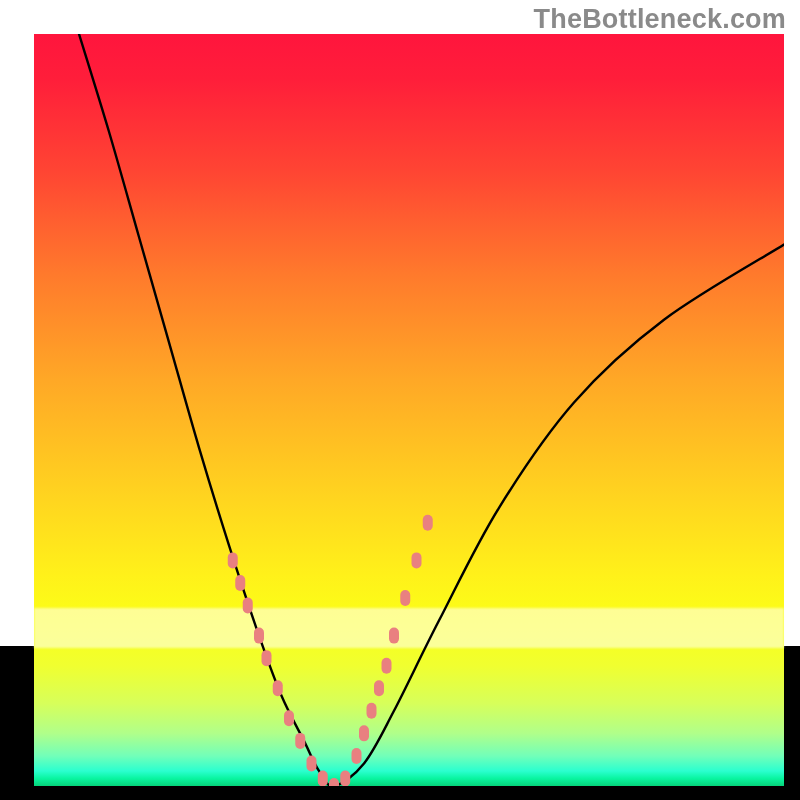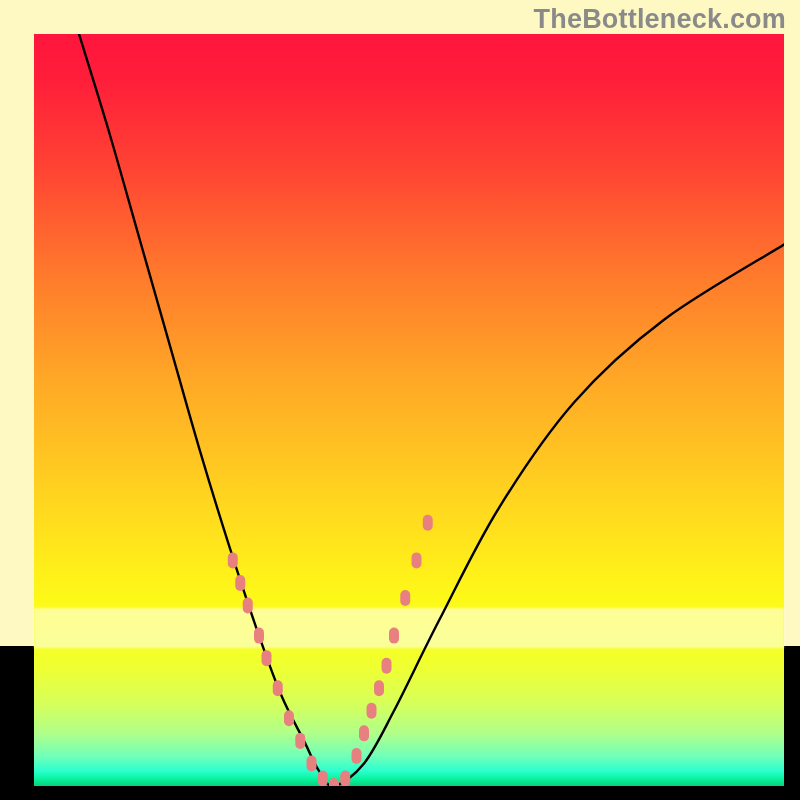--- a/index.html
+++ b/index.html
@@ -9,21 +9,21 @@
     height: 800px;
     background: #000;
     overflow: hidden;
   }
   .frame {
     position: absolute;
     left: 0;
     top: 0;
     width: 800px;
     height: 646px;
-    background: #fef9c3;
+    background: #ffffff;
   }
   .plot {
     position: absolute;
     left: 34px;
     top: 34px;
     width: 750px;
     height: 752px;
     background: linear-gradient(to bottom,
       #ff153d 0%,
       #ff1e3a 6%,

